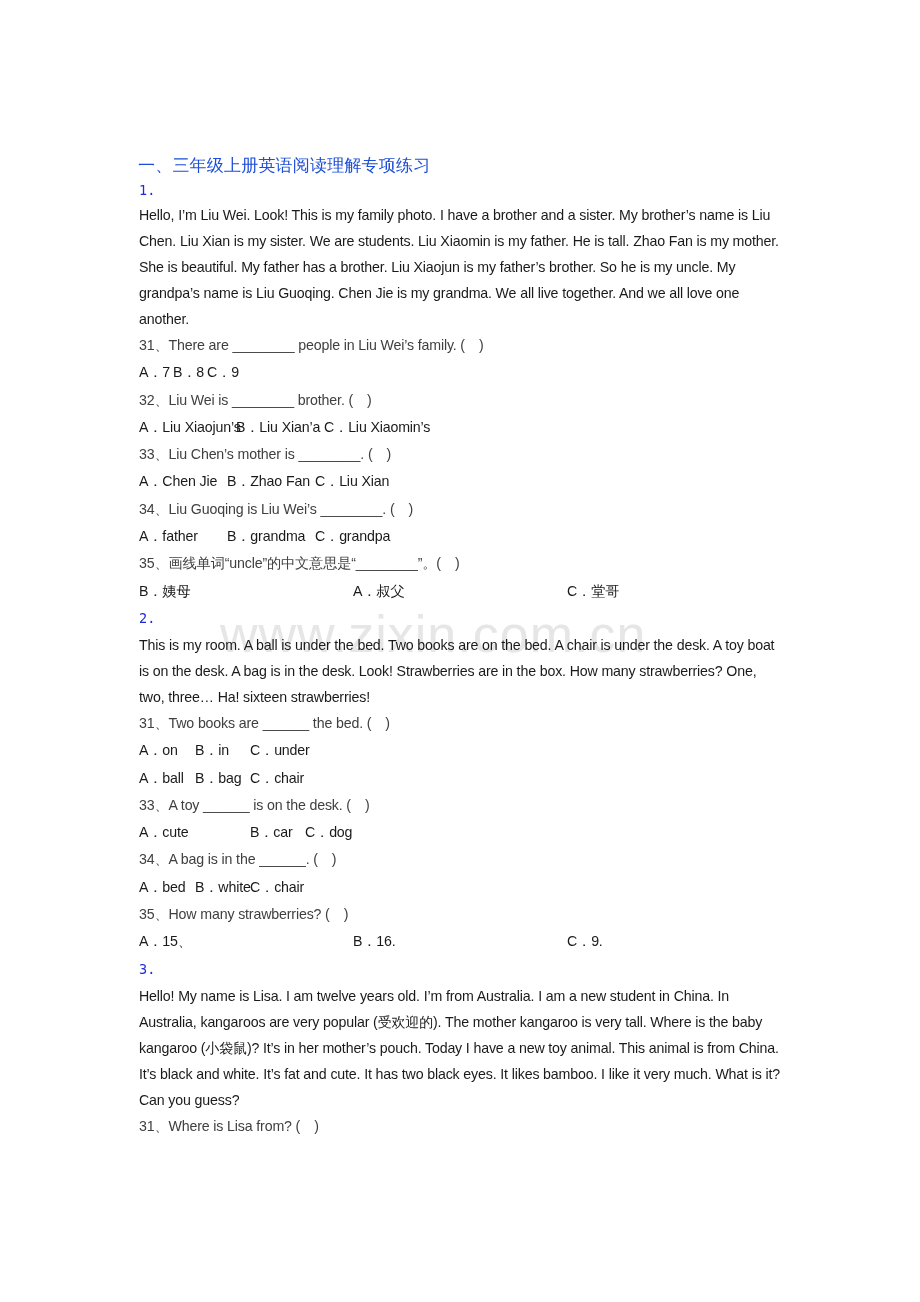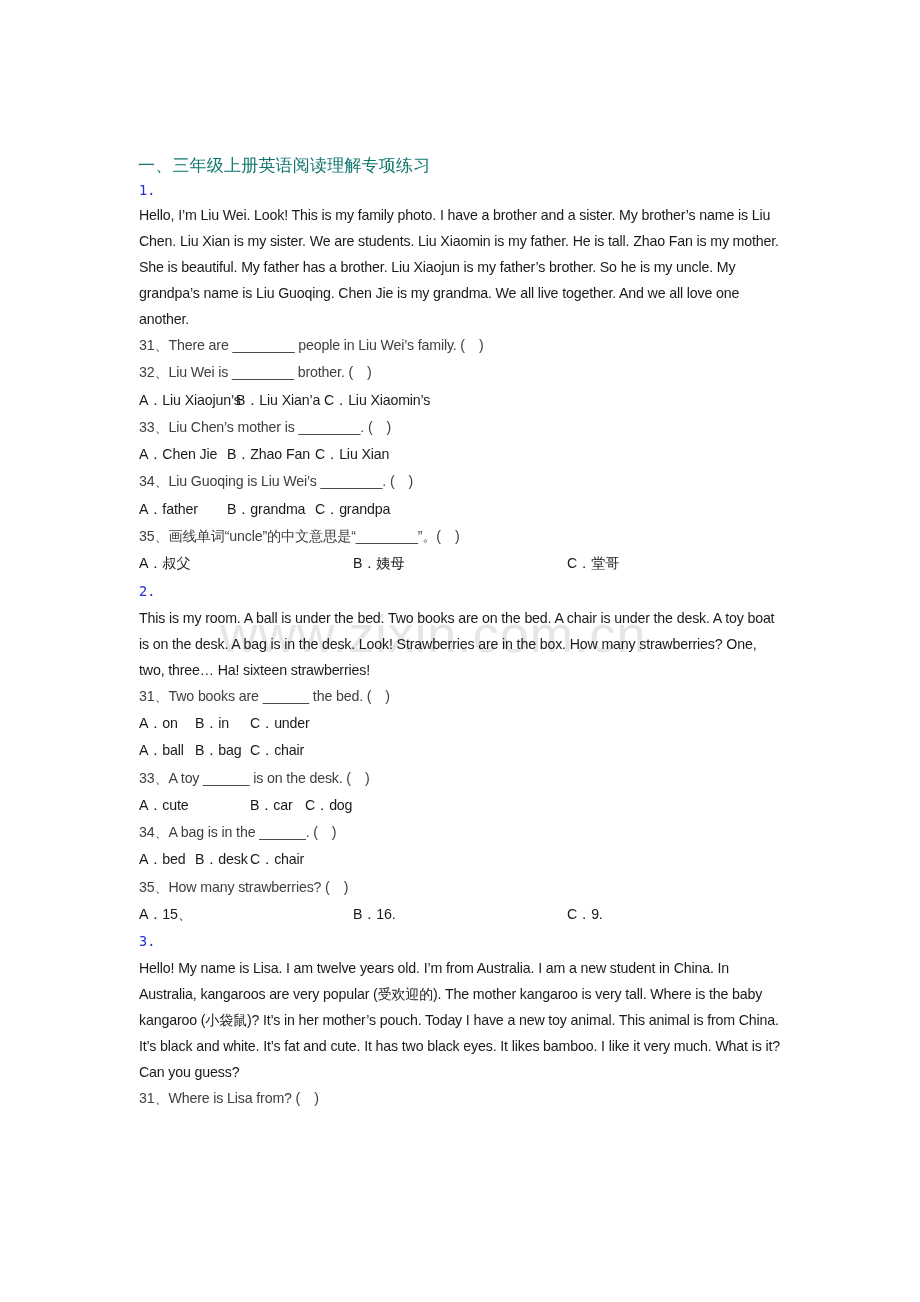--- a/index.html
+++ b/index.html
@@ -1,20 +1,20 @@
 <!DOCTYPE html>
 <html><head>
 <meta charset="utf-8">
 <style>
   html, body { margin: 0; padding: 0; background: #ffffff; }
   body { width: 920px; height: 1302px; position: relative; overflow: hidden;
          font-family: "Liberation Sans", "DejaVu Sans", sans-serif; color: #1a1a1a; }
   .page { position: absolute; left: 0; top: 0; width: 920px; height: 1302px; }
   .content { position: absolute; left: 139px; top: 152px; width: 645px; }
-  .title { font-family: "DejaVu Serif", serif; font-size: 17px; height: 26px; line-height: 26px; margin-left: -1px; letter-spacing: 0.2px; color: #0f766e; }
+  .title { font-family: "DejaVu Serif", serif; font-size: 17px; height: 26px; line-height: 26px; margin-left: -1px; letter-spacing: 0.2px; color: #1d4ed8; }
   .qnum { color: #1f2bd6; font-family: "DejaVu Sans Mono", monospace; font-size: 13.5px; height: 24px; line-height: 24px; }
   .para { font-size: 14.2px; line-height: 26px; letter-spacing: -0.15px; margin: 0; color: #1a1a1a; }
   .line { font-size: 14.2px; height: 27.3px; line-height: 27.3px; white-space: pre; letter-spacing: -0.15px; color: #404040; }
   .opts { display: flex; font-size: 14.2px; height: 27.3px; line-height: 27.3px; white-space: pre; letter-spacing: -0.15px; }
   .opt { display: inline-block; }
   .opts.wide .opt:nth-child(1) { width: 214px; }
   .opts.wide .opt:nth-child(2) { width: 214px; }
   .u { }
   .cn { font-family: Liberation Sans, sans-serif; font-size: 14px; }
   .watermark { position: absolute; left: 220px; top: 604px; font-family: "Liberation Sans", sans-serif; font-size: 52px; color: #e6e6e6; letter-spacing: 1px; z-index: 0; white-space: nowrap; }
@@ -27,20 +27,25 @@
   <div class="watermark">www.zixin.com.cn</div>
 
   <div class="content">
     <div class="title">一、三年级上册英语阅读理解专项练习</div>
 
     <div>
       <div class="qnum">1.</div>
       <p class="para"><span>Hello, I’m Liu Wei. Look! This is my family photo. I have a brother and a sister. My brother’s name is Liu Chen. Liu Xian is my sister. We are students. Liu Xiaomin is my father. He is tall. Zhao Fan is my mother. She is beautiful. My father has a brother. Liu Xiaojun is my father’s brother. So he is my </span><span class="u">uncle</span><span>. My grandpa’s name is Liu Guoqing. Chen Jie is my grandma. We all live together. And we all love one another.</span></p>
 
       <div class="line">31、There are ________ people in Liu Wei’s family. (　)</div>
+      <div class="opts">
+        <span class="opt" style="width:34px">A．7</span>
+        <span class="opt" style="width:34px">B．8</span>
+        <span class="opt">C．9</span>
+      </div>
 
       <div class="line">32、Liu Wei is ________ brother. (　)</div>
       <div class="opts">
         <span class="opt" style="width:97px">A．Liu Xiaojun’s</span>
         <span class="opt" style="width:88px">B．Liu Xian’a</span>
         <span class="opt">C．Liu Xiaomin’s</span>
       </div>
 
       <div class="line">33、Liu Chen’s mother is ________. (　)</div>
       <div class="opts">
@@ -51,22 +56,22 @@
 
       <div class="line">34、Liu Guoqing is Liu Wei’s ________. (　)</div>
       <div class="opts">
         <span class="opt" style="width:88px">A．father</span>
         <span class="opt" style="width:88px">B．grandma</span>
         <span class="opt">C．grandpa</span>
       </div>
 
       <div class="line">35、画线单词“uncle”的中文意思是“________”。(　)</div>
       <div class="opts wide">
+        <span class="opt">B．姨母</span>
         <span class="opt">A．叔父</span>
-        <span class="opt">B．姨母</span>
         <span class="opt">C．堂哥</span>
       </div>
     </div>
 
     <div>
       <div class="qnum" style="height:27px;line-height:27px">2.</div>
       <p class="para">This is my room. A ball is under the bed. Two books are on the bed. A chair is under the desk. A toy boat is on the desk. A bag is in the desk. Look! Strawberries are in the box. How many strawberries? One, two, three… Ha! sixteen strawberries!</p>
 
       <div class="line">31、Two books are ______ the bed. (　)</div>
       <div class="opts">
@@ -84,21 +89,21 @@
       <div class="line">33、A toy ______ is on the desk. (　)</div>
       <div class="opts">
         <span class="opt" style="width:111px">A．cute</span>
         <span class="opt" style="width:55px">B．car</span>
         <span class="opt">C．dog</span>
       </div>
 
       <div class="line">34、A bag is in the ______. (　)</div>
       <div class="opts">
         <span class="opt" style="width:56px">A．bed</span>
-        <span class="opt" style="width:55px">B．desk</span>
+        <span class="opt" style="width:55px">B．white</span>
         <span class="opt">C．chair</span>
       </div>
 
       <div class="line">35、How many strawberries? (　)</div>
       <div class="opts wide">
         <span class="opt">A．15、</span>
         <span class="opt">B．16.</span>
         <span class="opt">C．9.</span>
       </div>
     </div>

